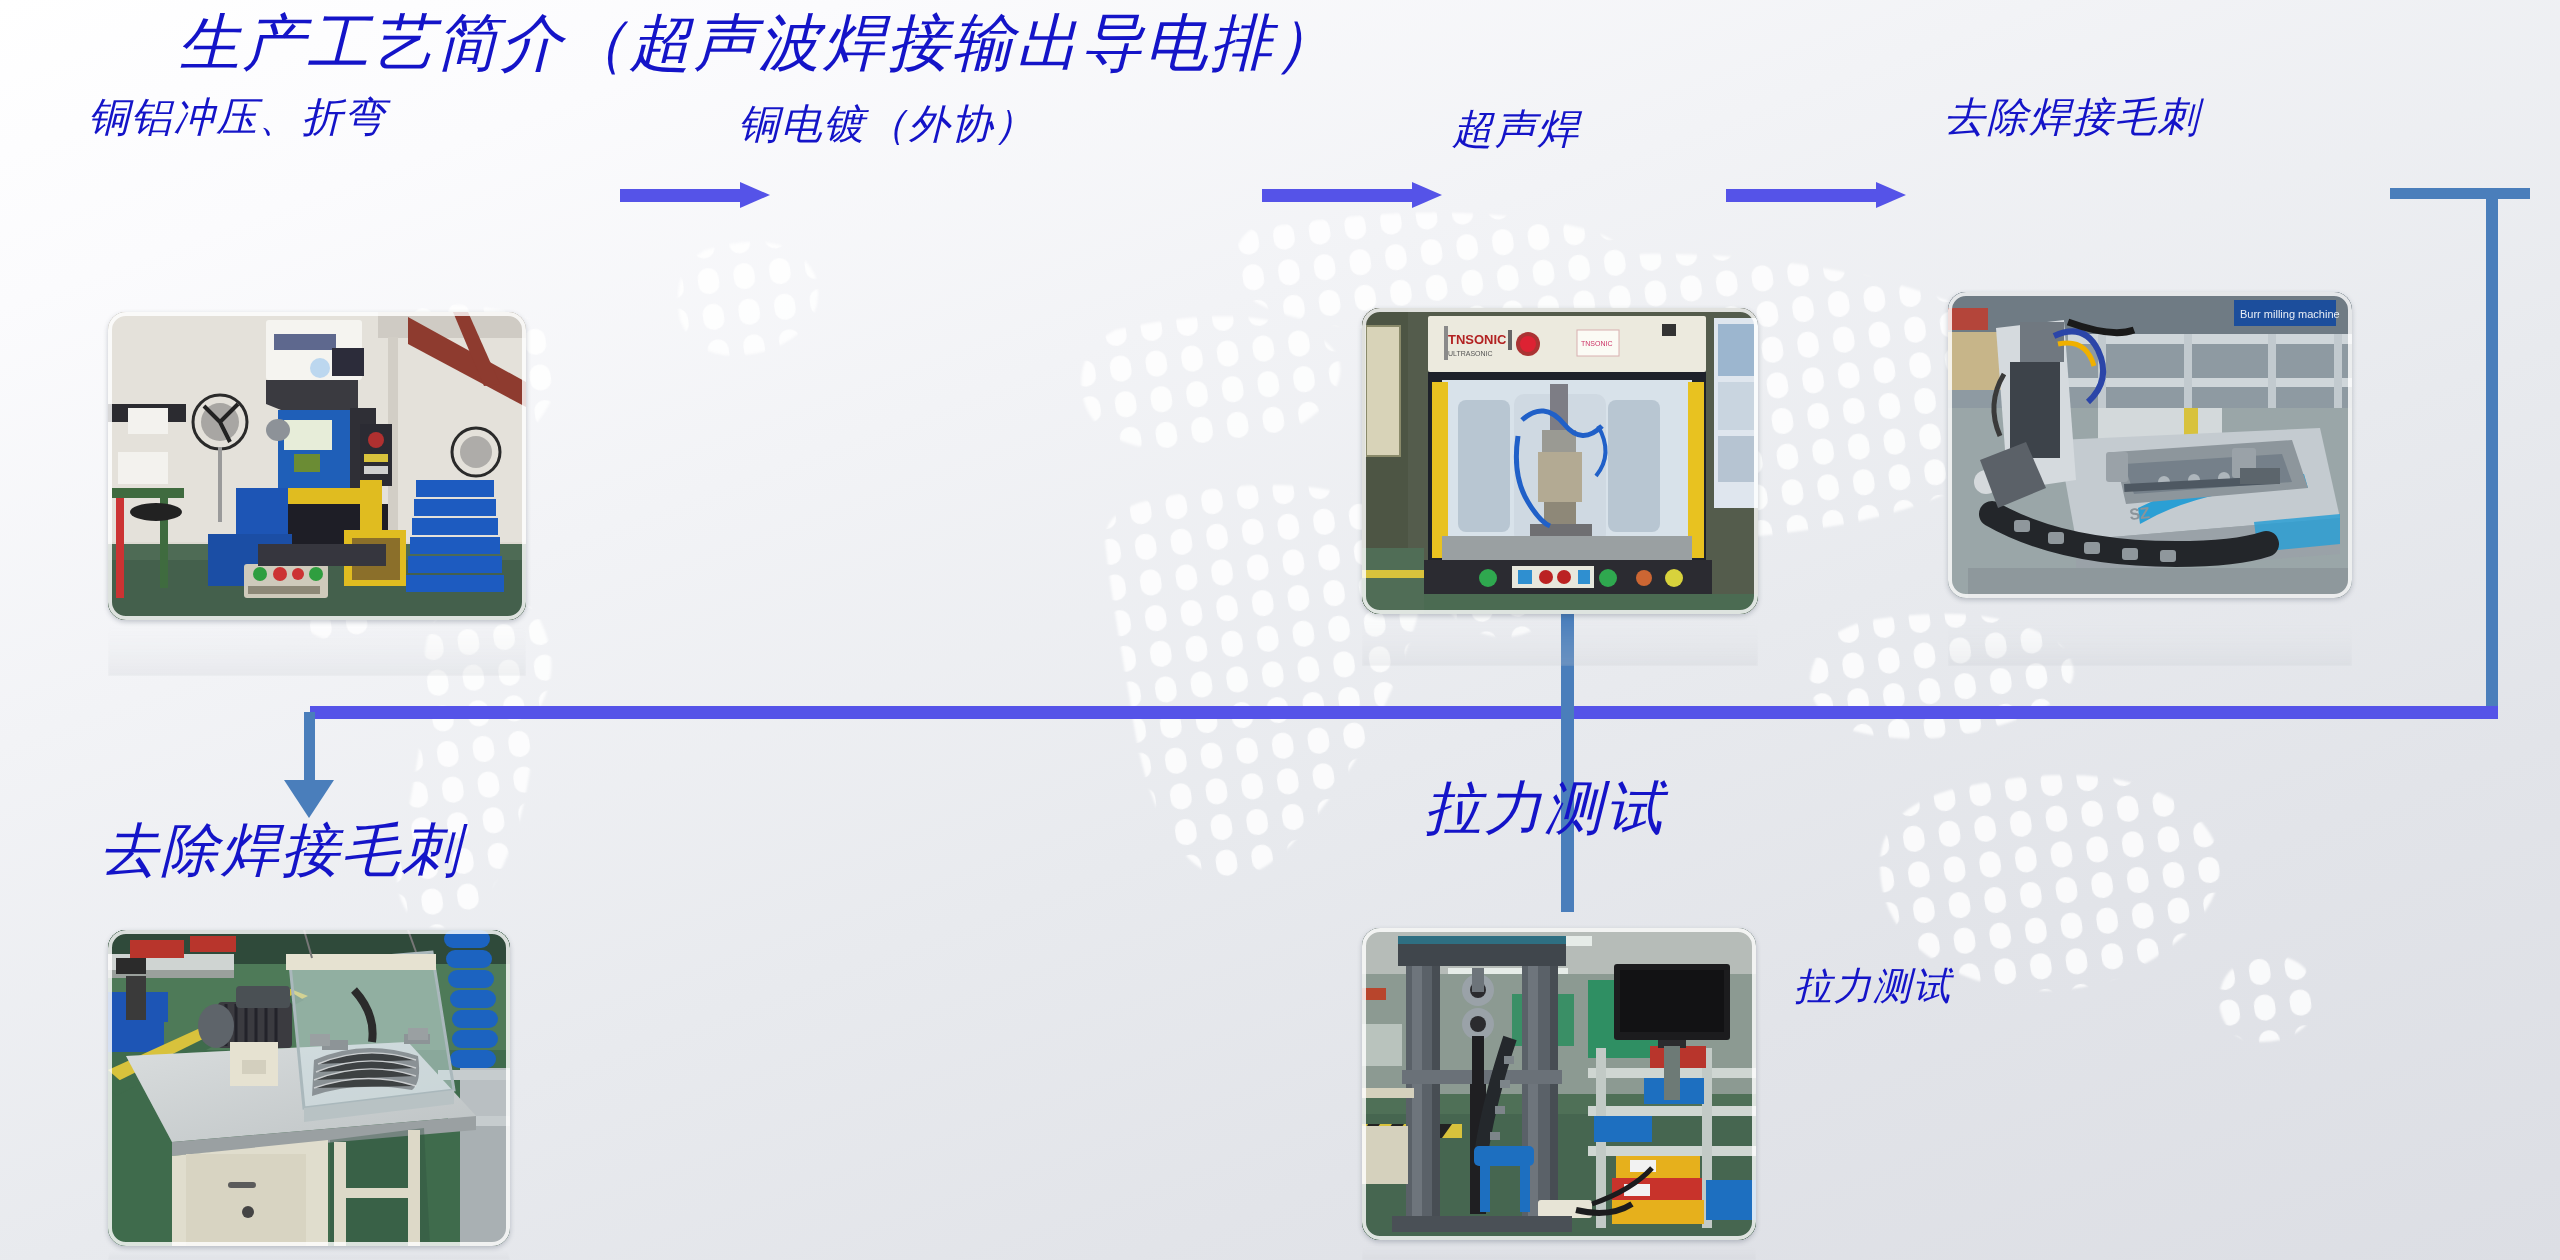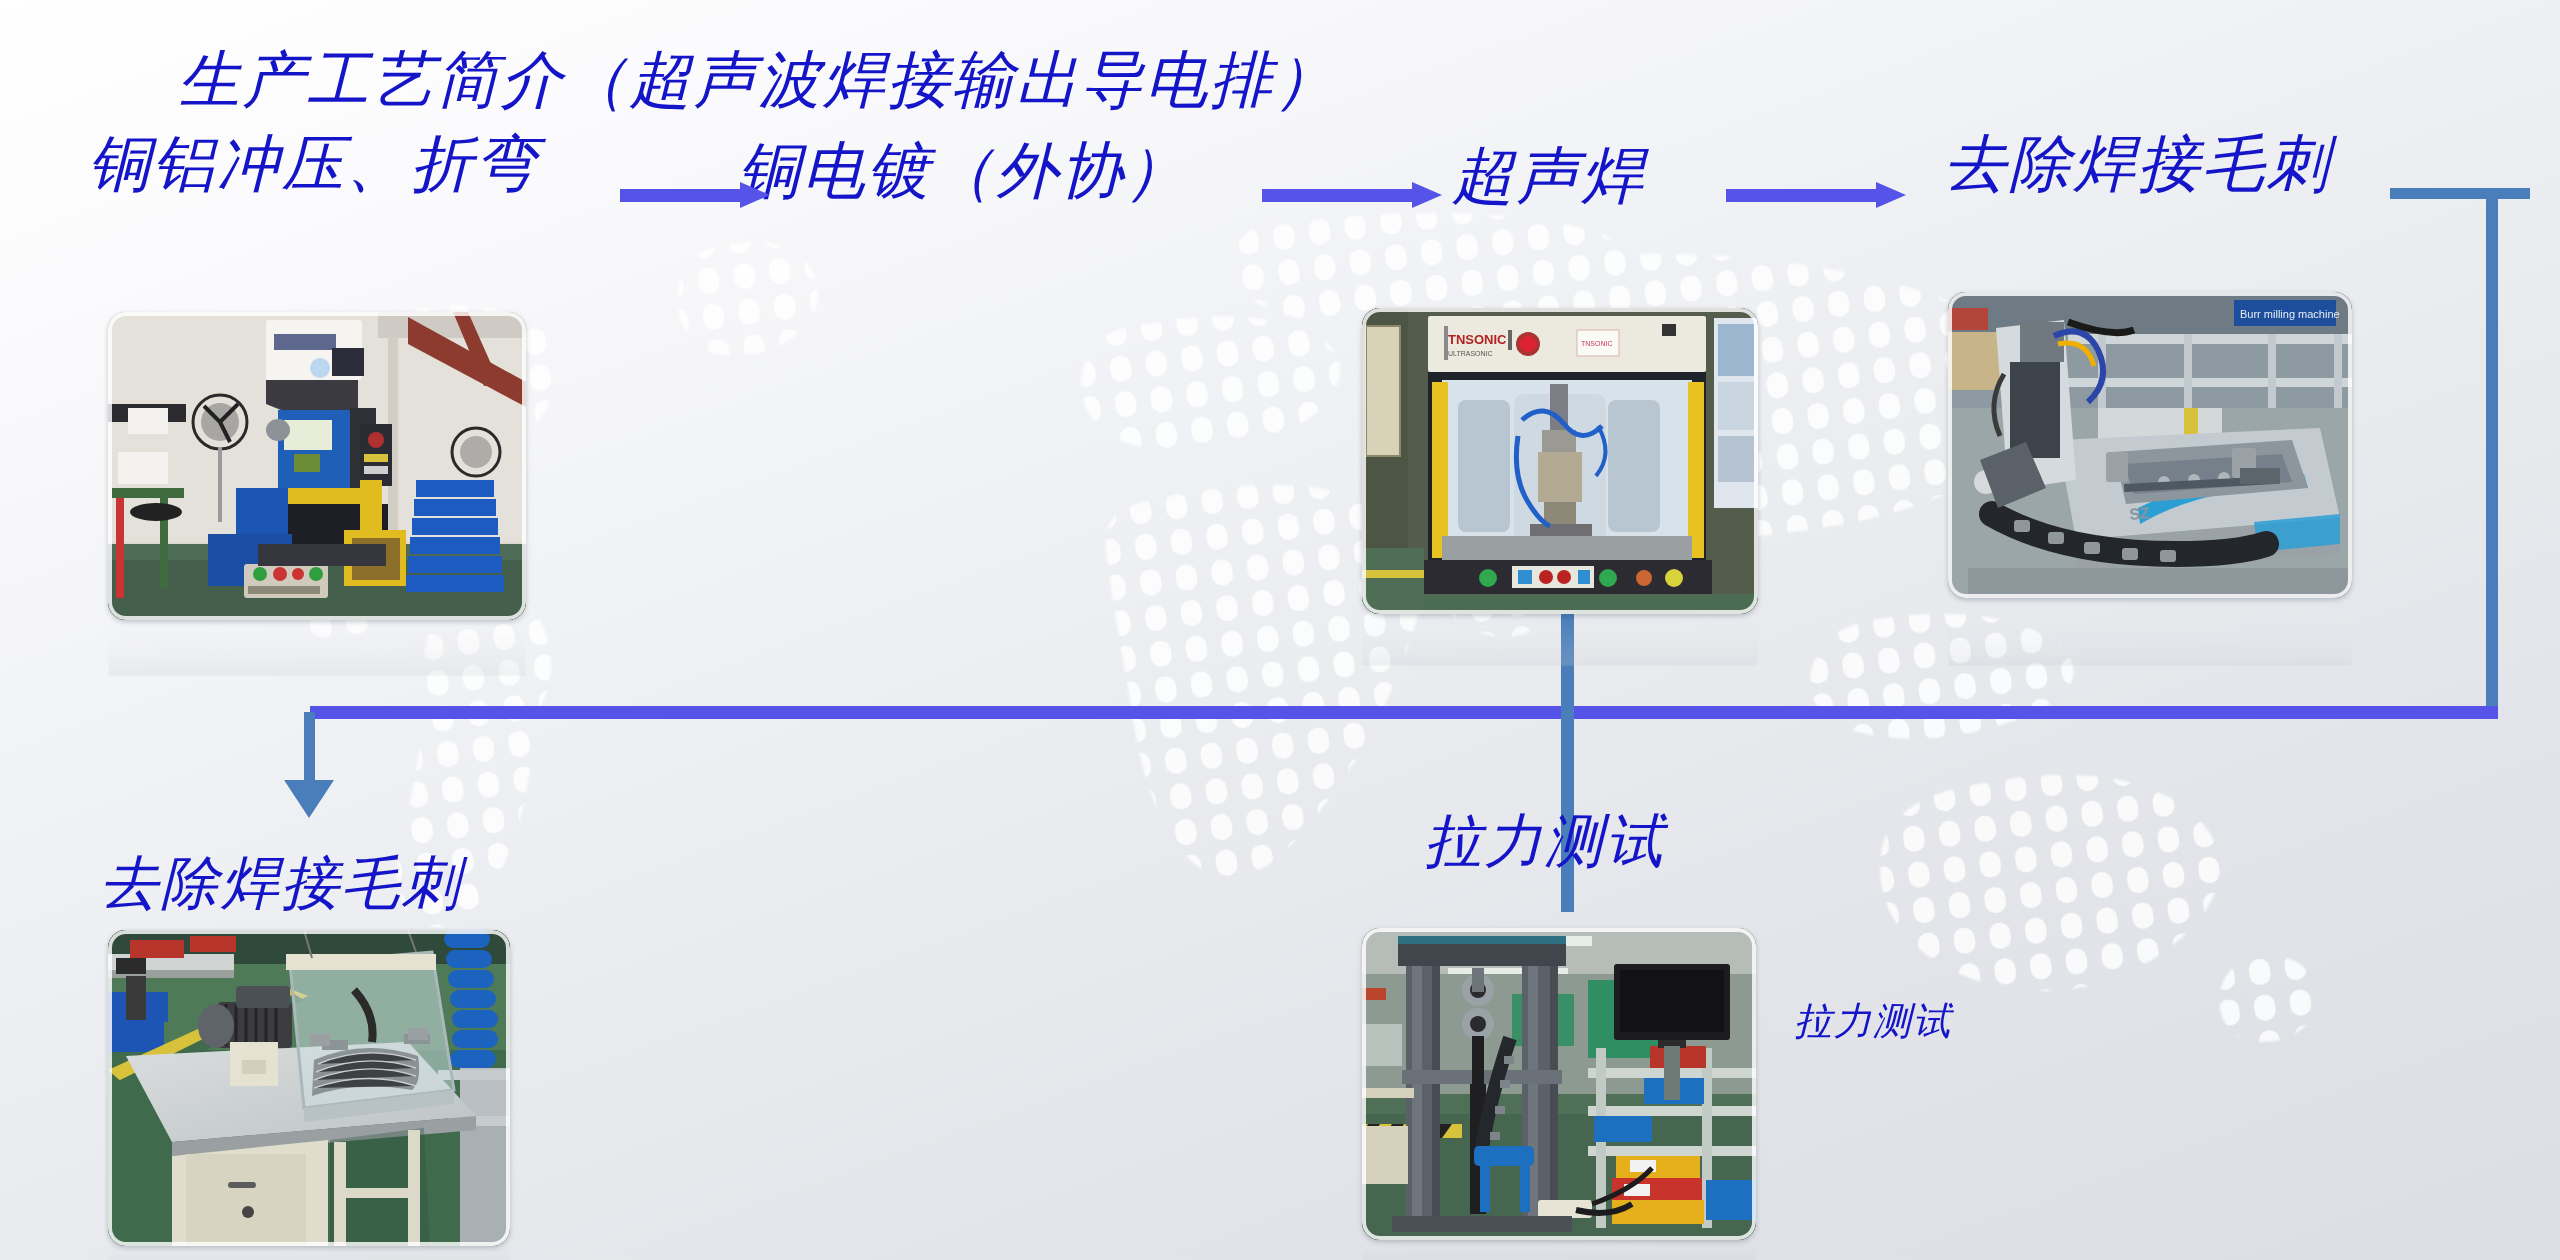--- a/index.html
+++ b/index.html
@@ -30,39 +30,38 @@
   #dotmap {
     position: absolute;
     inset: 0;
     pointer-events: none;
     opacity: .95;
   }
 
   
   .cn {
     color: #1414c8;
-    font-family: Liberation Serif, serif;
+    font-family: Liberation Mono, monospace;
     white-space: nowrap;
     letter-spacing: .04em;
-    margin-top: 33px;
   }
 
   #title {
     position: absolute;
     left: 178px;
     top: 12px;
     font-size: 62px;
     line-height: 1.15;
     font-style: italic;
     font-weight: 400;
   }
 
   .step-label {
     position: absolute;
-    font-size: 62px;
+    font-size: 41px;
     line-height: 1;
     font-style: italic;
     text-align: center;
   }
   #step-0 { left: 88px;   top: 100px; }
   #step-1 { left: 738px;  top: 107px; }
   #step-2 { left: 1452px; top: 112px; }
   #step-3 { left: 1944px; top: 100px; }
 
   #label-polish {

